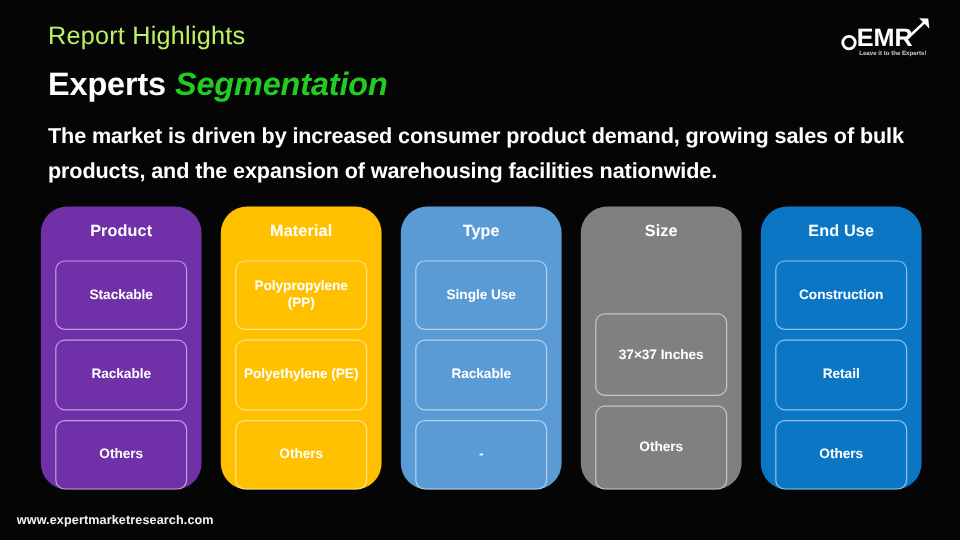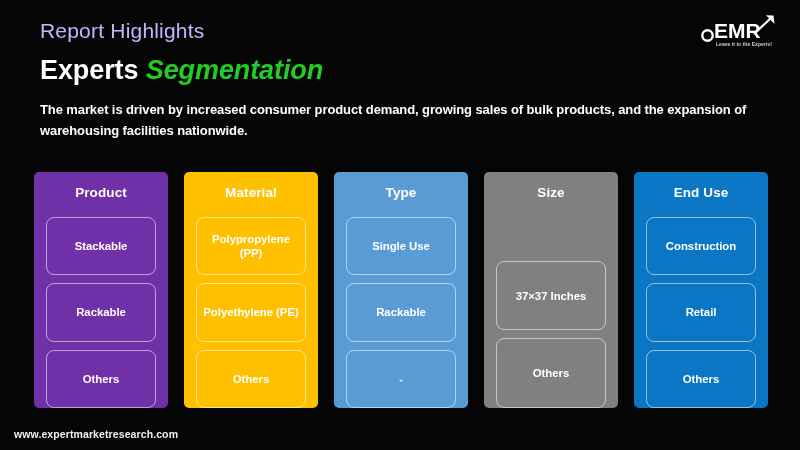--- a/index.html
+++ b/index.html
@@ -21,21 +21,21 @@
     background: #050505;
   }
 
   
   .eyebrow {
     position: absolute;
     left: 40px;
     top: 20px;
     font-size: 21px;
     font-weight: 300;
-    color: #c4b5fd;
+    color: #bef264;
     letter-spacing: 0.2px;
     line-height: 1;
   }
   .title {
     position: absolute;
     left: 40px;
     top: 56px;
     font-size: 27px;
     font-weight: 700;
     line-height: 1.05;
@@ -43,21 +43,21 @@
     white-space: nowrap;
   }
   .title .w1 { color: #ffffff; }
   .title .w2 { color: #23cc23; font-style: italic; }
 
   .subtitle {
     position: absolute;
     left: 40px;
     top: 99px;
     width: 730px;
-    font-size: 13px;
+    font-size: 18px;
     font-weight: 700;
     color: #ffffff;
     line-height: 1.62;
     letter-spacing: -0.1px;
   }
 
   
   .logo {
     position: absolute;
     right: 14px;
@@ -72,21 +72,21 @@
     position: absolute;
     left: 34px;
     top: 172px;
     width: 734px;
     height: 236px;
     display: flex;
     gap: 16px;
   }
   .card {
     flex: 1 1 0;
-    border-radius: 5px;
+    border-radius: 22px;
     display: flex;
     flex-direction: column;
     align-items: stretch;
     padding: 14px 12px 0 12px;
     box-sizing: border-box;
   }
   .card-title {
     text-align: center;
     color: #ffffff;
     font-size: 13.5px;

